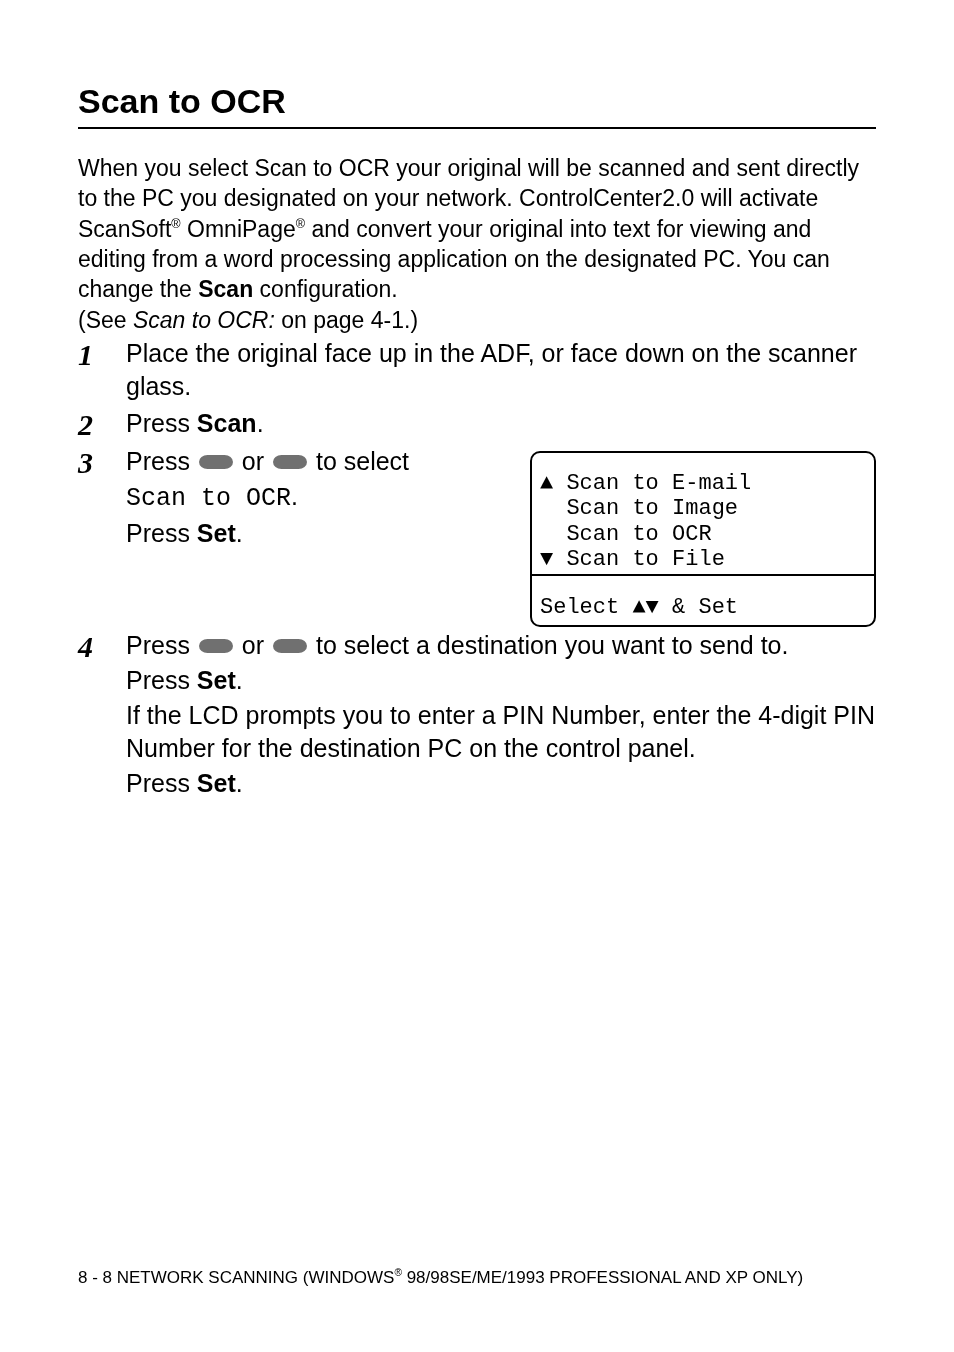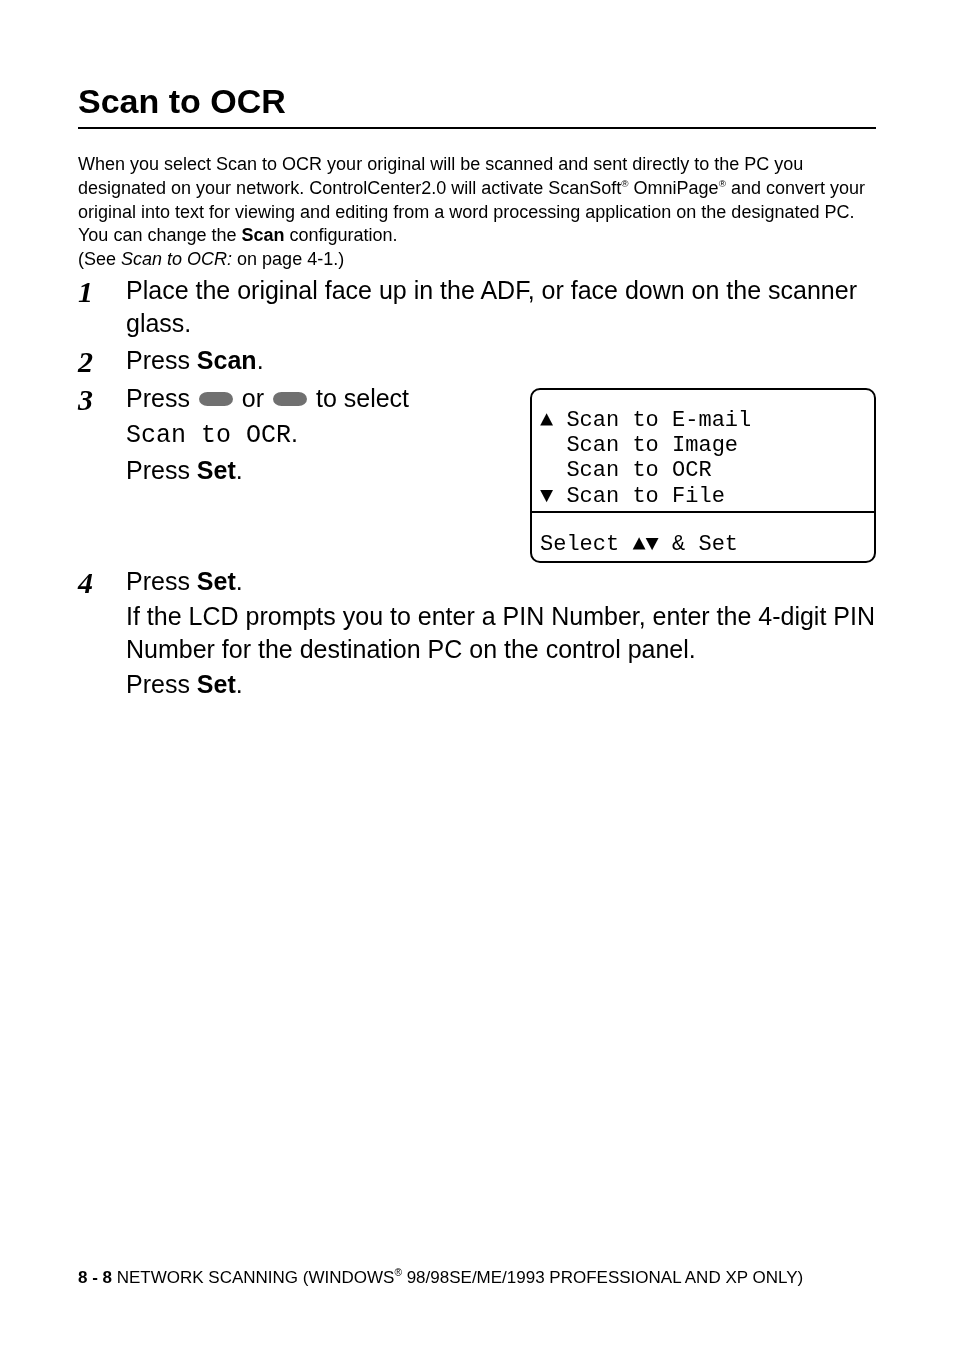--- a/index.html
+++ b/index.html
@@ -1,19 +1,19 @@
 <!DOCTYPE html>
 <html><head>
 <meta charset="utf-8">
 <style>
   * { box-sizing: border-box; margin: 0; padding: 0; }
   html, body { width: 954px; height: 1352px; background: #ffffff; font-family: Arial, Helvetica, sans-serif; color: #000000; }
   .page { position: relative; width: 954px; height: 1352px; padding: 82px 78px 0 78px; }
   .heading { font-size: 34px; font-weight: bold; border-bottom: 2px solid #000000; padding-bottom: 6px; margin-bottom: 24px; }
-  .intro { font-size: 18px; line-height: 1.32; }
+  .intro { font-size: 23px; line-height: 1.32; }
   .intro .italic { font-style: italic; }
   .intro .bold { font-weight: bold; }
   sup.reg { font-size: 0.55em; vertical-align: super; }
   .steps { list-style: none; font-size: 25px; }
   .step { display: flex; align-items: flex-start; margin-top: 2px; }
   .step .num { font-family: "Times New Roman", Times, serif; font-style: italic; font-weight: bold; font-size: 30px; width: 48px; flex-shrink: 0; line-height: 1.2; }
   .step .body { flex: 1; line-height: 1.32; }
   .step .body p { margin-bottom: 2px; }
   .mono { font-family: "Courier New", Courier, monospace; }
   .bold { font-weight: bold; }
@@ -29,21 +29,21 @@
     line-height: 1.15;
   }
   .lcd-top { padding: 18px 8px 2px 8px; }
   .lcd-bot { border-top: 2px solid #000; padding: 19px 8px 4px 8px; }
   .lcd-row { white-space: pre; }
   .step3-wrap { display: flex; align-items: flex-start; gap: 28px; }
   .step3-left { flex: 1; }
   .footer {
     position: absolute; left: 78px; bottom: 64px; font-size: 17px;
   }
-  .footer .pg { font-weight: bold; }
+  .footer .pg { font-weight: normal; }
   .footer sup.reg2 { font-size: 0.6em; vertical-align: super; }
 </style>
 </head>
 <body>
 
 <div class="page">
 
   <h2 class="heading">Scan to OCR</h2>
 
   <div class="intro">
@@ -96,20 +96,23 @@
             </div>
           </div>
         </div>
       </div>
     </li>
 
     <li class="step">
       <div class="num">4</div>
       <div class="body">
         <p>
+          <span>Press </span><span class="arrow-icon"></span><span> or </span><span class="arrow-icon"></span><span> to select a destination you want to send to.</span>
+        </p>
+        <p>
           <span>Press </span><span class="bold">Set</span><span>.</span>
         </p>
         <p>If the LCD prompts you to enter a PIN Number, enter the 4-digit PIN Number for the destination PC on the control panel.</p>
         <p>
           <span>Press </span><span class="bold">Set</span><span>.</span>
         </p>
       </div>
     </li>
 
   </ol>

